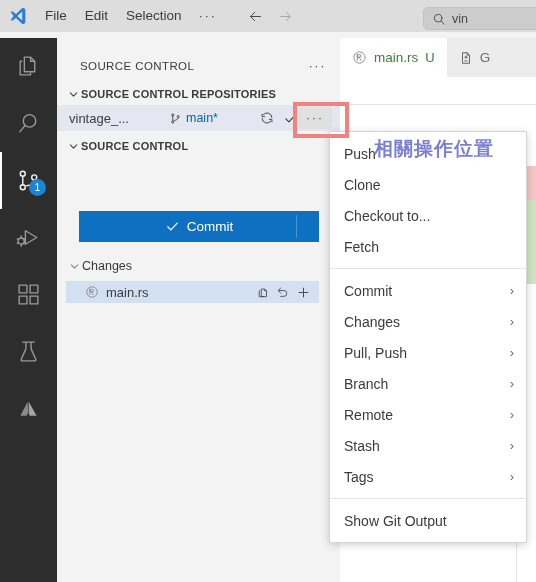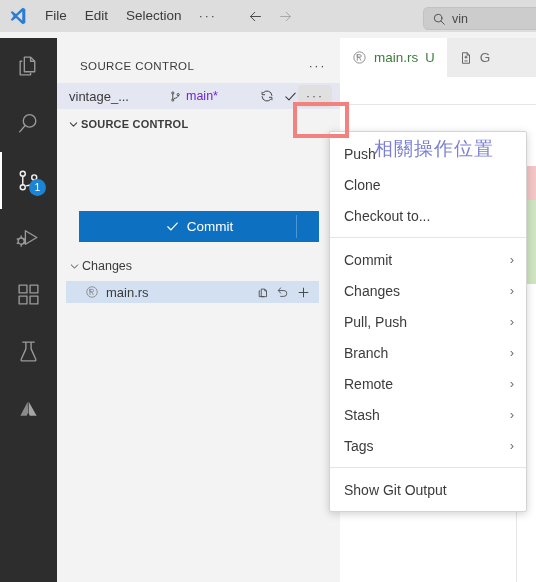--- a/index.html
+++ b/index.html
@@ -165,21 +165,21 @@
     font-size: 13px;
     color: #3b3b3b;
     white-space: nowrap;
   }
   .repo-branch {
     display: flex;
     align-items: center;
     margin-left: 10px;
     gap: 4px;
     font-size: 12.5px;
-    color: #6d28d9;
+    color: #0369a1;
   }
   .repo-actions {
     display: flex;
     align-items: center;
     margin-left: 8px;
     gap: 2px;
   }
   .repo-action-btn {
     width: 22px; height: 22px;
     display: flex; align-items: center; justify-content: center;
@@ -378,21 +378,21 @@
     border: 4px solid #f2827f;
     box-sizing: border-box;
     pointer-events: none;
   }
   .annot-text {
     position: absolute;
     left: 374px; top: 136px;
     font-family: "DejaVu Sans", sans-serif;
     font-size: 19px;
     color: #7b7fd4;
-    font-weight: normal;
+    font-weight: bold;
     white-space: nowrap;
     letter-spacing: 1px;
   }
 
   .icon-svg { display: block; }
 </style>
 </head>
 <body>
 
 <div id="app">
@@ -516,20 +516,28 @@
 
   </div>
 
   <div class="sidebar">
 
     <div class="sidebar-title">
       <span class="st-text">SOURCE CONTROL</span>
       <span class="st-dots">···</span>
     </div>
 
+    <div class="section-header">
+      <span class="chev">
+        <svg class="icon-svg" width="11" height="11" viewBox="0 0 24 24" fill="none" stroke="#3b3b3b" stroke-width="2.2" stroke-linecap="round" stroke-linejoin="round">
+          <path d="M5 8.5 12 15.5 19 8.5"></path>
+        </svg>
+      </span>
+      <span>SOURCE CONTROL REPOSITORIES</span>
+    </div>
 
     <div class="repo-row">
       <span class="repo-name">vintage_...</span>
       <span class="repo-branch">
         <span>
           <svg class="icon-svg" width="13" height="13" viewBox="0 0 24 24" fill="none" stroke="#3b3b3b" stroke-width="1.6">
             <circle cx="7" cy="5.5" r="2"></circle>
               <circle cx="7" cy="18.5" r="2"></circle>
               <circle cx="17" cy="8.5" r="2"></circle>
             <path d="M7 7.5v9" stroke-linecap="round"></path>
@@ -677,20 +685,23 @@
 
     <div class="cm-item">
       <span>Push</span>
     </div>
     <div class="cm-item">
       <span>Clone</span>
     </div>
     <div class="cm-item">
       <span>Checkout to...</span>
     </div>
+    <div class="cm-item">
+      <span>Fetch</span>
+    </div>
 
     <div class="cm-sep"></div>
 
     <div class="cm-item">
       <span>Commit</span>
       <span class="cm-chev">›</span>
     </div>
     <div class="cm-item">
       <span>Changes</span>
       <span class="cm-chev">›</span>

